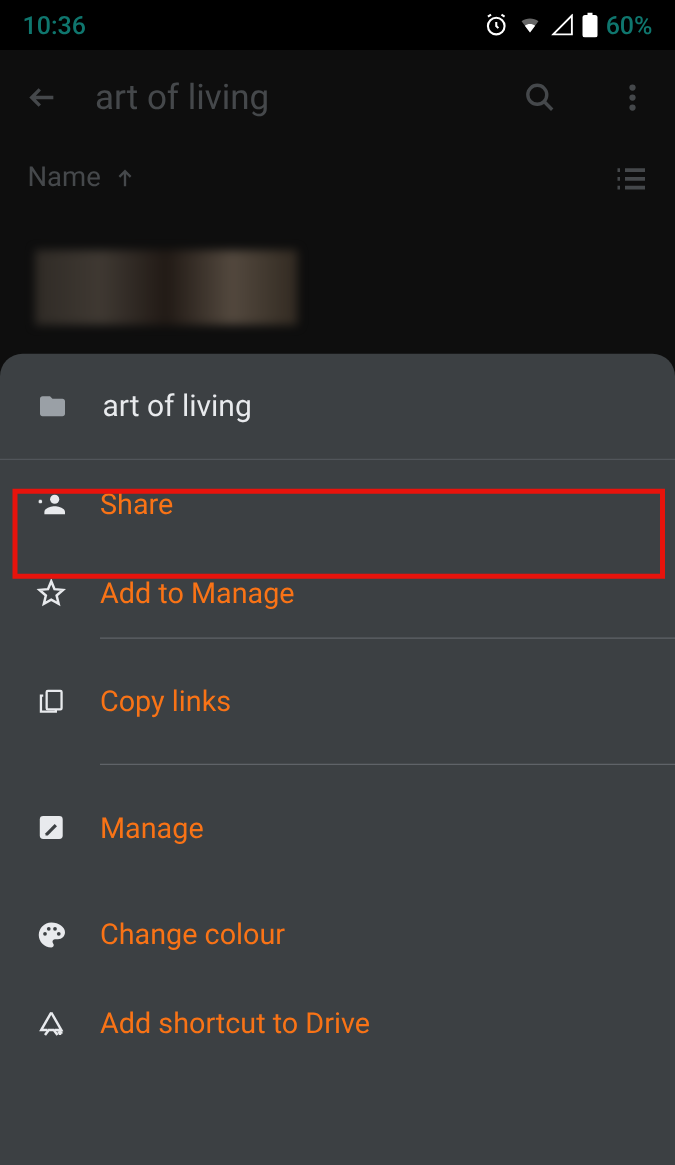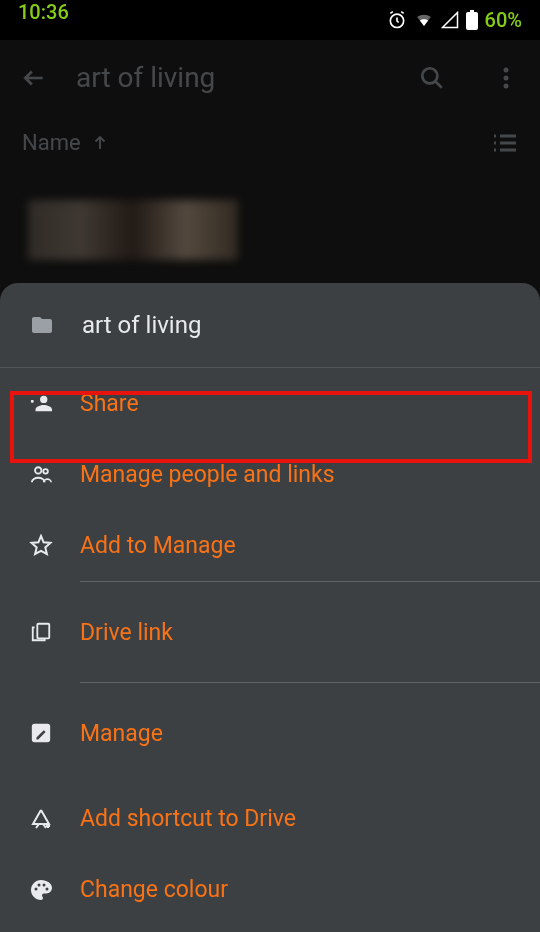--- a/index.html
+++ b/index.html
@@ -9,22 +9,23 @@
       background: #000;
       font-family: Roboto, Arial, sans-serif;
       color: #e8eaed;
       overflow: hidden;
       position: relative;
     }
     .status-bar {
       height: 40px;
       display: flex;
       justify-content: space-between;
+      align-items: center;
       padding: 0 18px;
-      color: #84cc16;
+      color: #0f766e;
       font-size: 20px;
       font-weight: 500;
     }
     .status-right { display: flex; align-items: center; gap: 6px; }
     .dimmed-layer {
       position: absolute;
       top: 40px; left: 0; right: 0; bottom: 0;
       background: #1f1f1f;
     }
     .app-bar {
@@ -184,82 +185,71 @@
     <span class="icon-slot">
       <svg width="26" height="22" viewBox="0 0 24 24" fill="#e8eaed">
           <circle cx="15" cy="7" r="4"></circle>
           <path d="M15 13c-3.3 0-9 1.7-9 5v2h18v-2c0-3.3-5.7-5-9-5z"></path>
           <path d="M4 9H1M2.5 7.5v3" stroke="#e8eaed" stroke-width="2"></path>
         </svg>
     </span>
     <span class="label">Share</span>
   </div>
 
-  <div class="menu-item">
-    <span class="icon-slot">
-      <svg width="28" height="22" viewBox="0 0 24 24" fill="none" stroke="#e8eaed" stroke-width="2">
-          <circle cx="9" cy="7" r="3.5"></circle>
-          <circle cx="17" cy="8" r="2.5"></circle>
-          <path d="M2 20c0-3 3.5-5 7-5s7 2 7 5"></path>
-          <path d="M15 20c0-2 2-3.5 4-3.5s4 1.5 4 3.5" stroke-width="1.8"></path>
-        </svg>
-    </span>
-    <span class="label">Manage people and links</span>
-  </div>
 
   <div class="menu-item">
     <span class="icon-slot">
       <svg width="24" height="24" viewBox="0 0 24 24" fill="none" stroke="#e8eaed" stroke-width="2">
           <path d="M12 2l2.6 6.3 6.8.6-5.1 4.5 1.6 6.6L12 16.8 6.1 20l1.6-6.6L2.6 8.9l6.8-.6L12 2z"></path>
         </svg>
     </span>
     <span class="label">Add to Manage</span>
   </div>
   <div class="divider-inset"></div>
 
   <div class="menu-item" style="height:100px">
     <span class="icon-slot">
       <svg width="22" height="26" viewBox="0 0 24 24" fill="none" stroke="#e8eaed" stroke-width="2">
           <rect x="8" y="3" width="13" height="16" rx="1"></rect>
           <path d="M5 7H3v14h13v-2"></path>
         </svg>
     </span>
-    <span class="label">Drive link</span>
+    <span class="label">Copy links</span>
   </div>
   <div class="divider-inset"></div>
 
   <div class="menu-item" style="height:100px">
     <span class="icon-slot">
       <svg width="22" height="22" viewBox="0 0 24 24" fill="#e8eaed">
           <rect x="2" y="2" width="20" height="20" rx="3" fill="#e8eaed"></rect>
           <path d="M7 17l8-8 2 2-8 8H7v-2z" fill="#3c4043"></path>
         </svg>
     </span>
     <span class="label">Manage</span>
-  </div>
-
-  <div class="menu-item">
-    <span class="icon-slot">
-      <svg width="26" height="24" viewBox="0 0 24 24" fill="none" stroke="#e8eaed" stroke-width="2">
-          <path d="M12 3L4 17h5"></path>
-          <path d="M12 3l8 14h-5"></path>
-          <path d="M7 21l3-4h4l3 4"></path>
-          <path d="M17 19h4M19 17v4" stroke-width="2"></path>
-        </svg>
-    </span>
-    <span class="label">Add shortcut to Drive</span>
   </div>
 
   <div class="menu-item">
     <span class="icon-slot">
       <svg width="24" height="24" viewBox="0 0 24 24" fill="#e8eaed">
           <path d="M12 2C6.5 2 2 6.5 2 12s4.5 10 10 10c1.1 0 2-.9 2-2 0-.5-.2-1-.5-1.3-.3-.4-.5-.8-.5-1.3 0-1.1.9-2 2-2h2.4c3.1 0 5.6-2.5 5.6-5.6C23 5.7 18.1 2 12 2z"></path>
           <circle cx="7" cy="11" r="1.5" fill="#3c4043"></circle>
           <circle cx="10" cy="7" r="1.5" fill="#3c4043"></circle>
           <circle cx="15" cy="7" r="1.5" fill="#3c4043"></circle>
           <circle cx="18" cy="11" r="1.5" fill="#3c4043"></circle>
         </svg>
     </span>
     <span class="label">Change colour</span>
   </div>
 
+  <div class="menu-item">
+    <span class="icon-slot">
+      <svg width="26" height="24" viewBox="0 0 24 24" fill="none" stroke="#e8eaed" stroke-width="2">
+          <path d="M12 3L4 17h5"></path>
+          <path d="M12 3l8 14h-5"></path>
+          <path d="M7 21l3-4h4l3 4"></path>
+          <path d="M17 19h4M19 17v4" stroke-width="2"></path>
+        </svg>
+    </span>
+    <span class="label">Add shortcut to Drive</span>
+  </div>
+
   <div class="highlight-box"></div>
 </div>
 
 </body></html>

